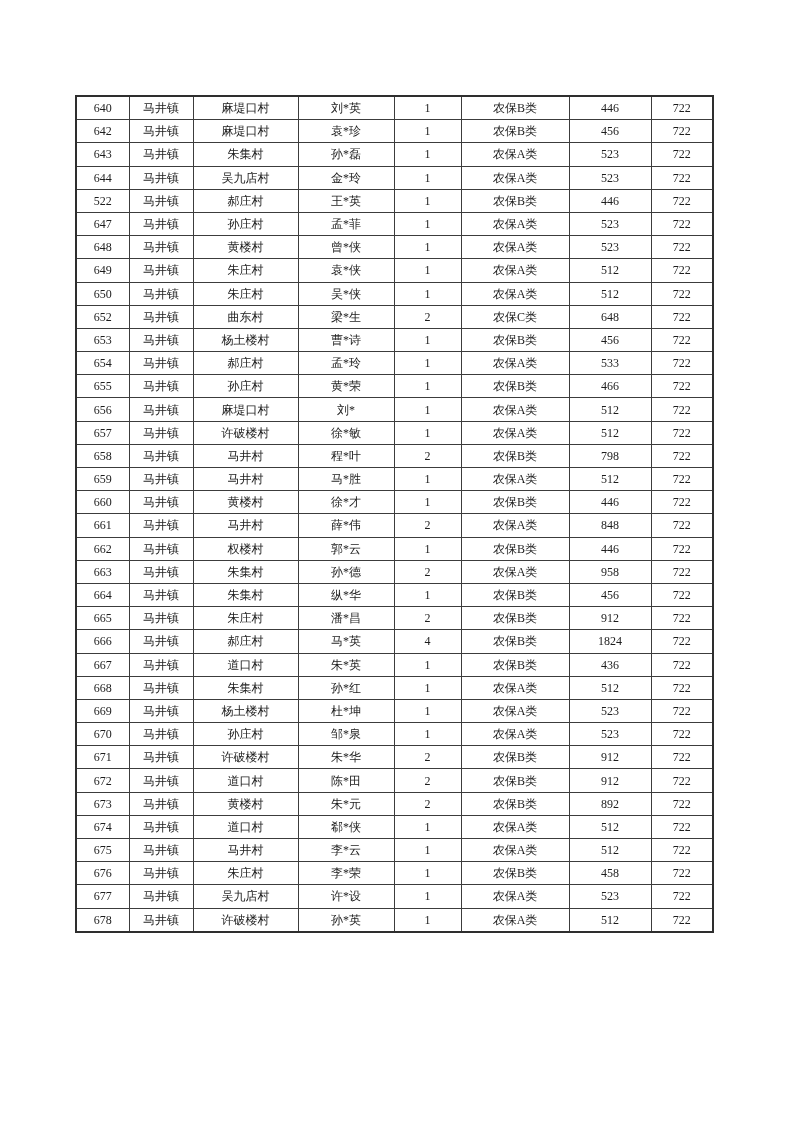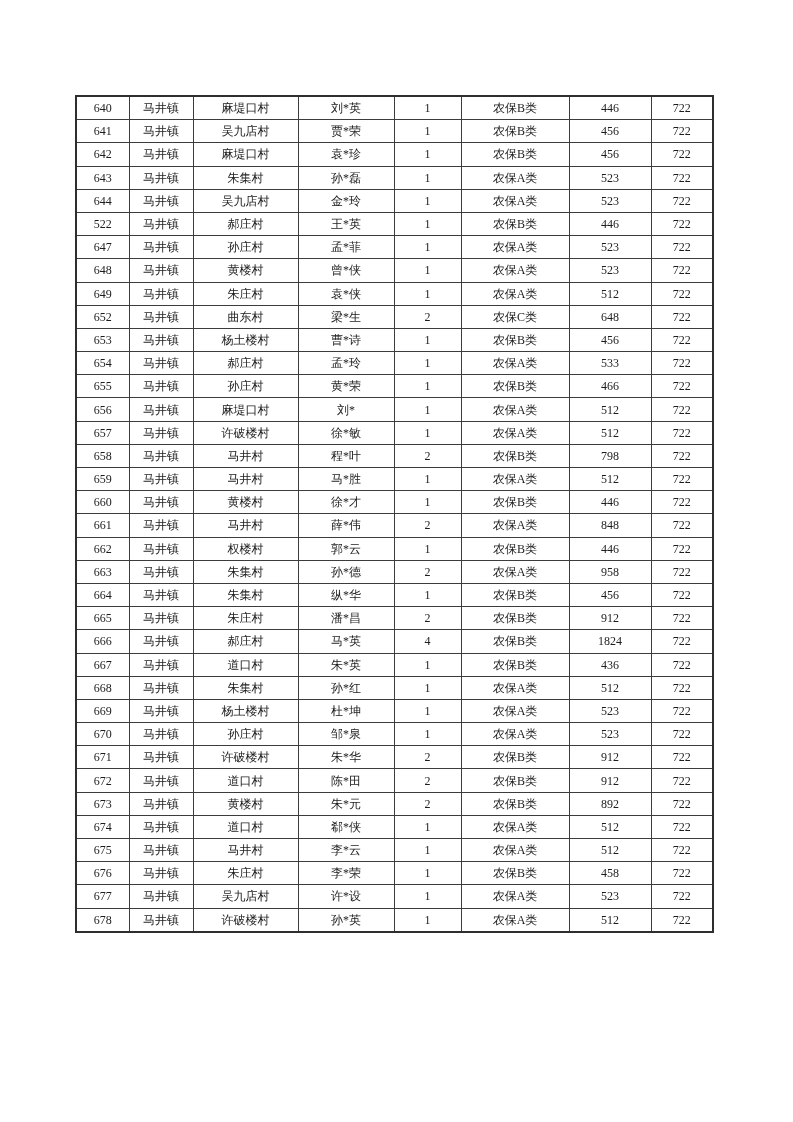--- a/index.html
+++ b/index.html
@@ -69,30 +69,20 @@
           <td>640</td>
           <td>马井镇</td>
           <td>麻堤口村</td>
           <td>刘*英</td>
           <td>1</td>
           <td>农保B类</td>
           <td>446</td>
           <td>722</td>
         </tr>
         <tr>
-          <td>641</td>
-          <td>马井镇</td>
-          <td>吴九店村</td>
-          <td>贾*荣</td>
-          <td>1</td>
-          <td>农保B类</td>
-          <td>456</td>
-          <td>722</td>
-        </tr>
-        <tr>
           <td>642</td>
           <td>马井镇</td>
           <td>麻堤口村</td>
           <td>袁*珍</td>
           <td>1</td>
           <td>农保B类</td>
           <td>456</td>
           <td>722</td>
         </tr>
         <tr>
@@ -143,20 +133,30 @@
           <td>1</td>
           <td>农保A类</td>
           <td>523</td>
           <td>722</td>
         </tr>
         <tr>
           <td>649</td>
           <td>马井镇</td>
           <td>朱庄村</td>
           <td>袁*侠</td>
+          <td>1</td>
+          <td>农保A类</td>
+          <td>512</td>
+          <td>722</td>
+        </tr>
+        <tr>
+          <td>650</td>
+          <td>马井镇</td>
+          <td>朱庄村</td>
+          <td>吴*侠</td>
           <td>1</td>
           <td>农保A类</td>
           <td>512</td>
           <td>722</td>
         </tr>
         <tr>
           <td>652</td>
           <td>马井镇</td>
           <td>曲东村</td>
           <td>梁*生</td>

